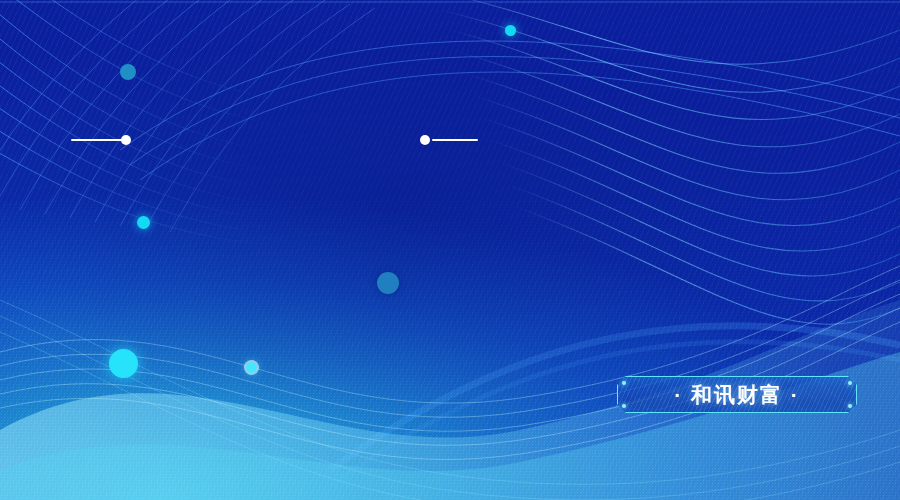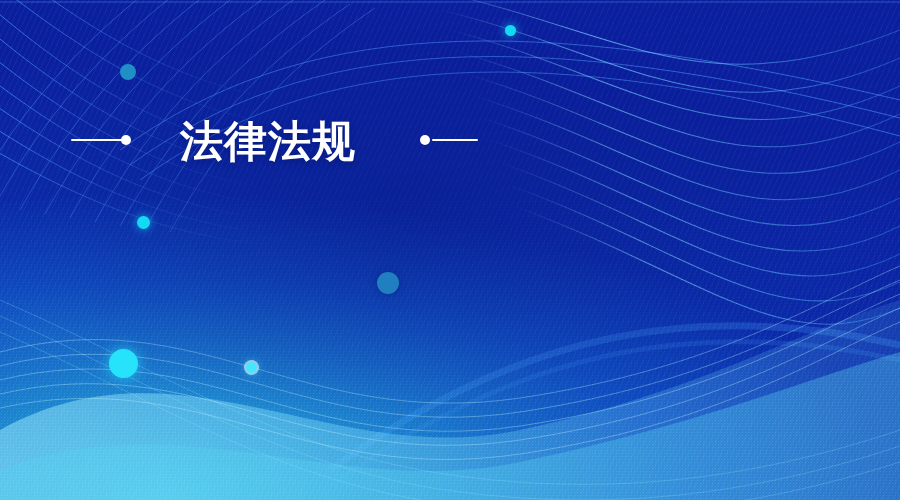--- a/index.html
+++ b/index.html
@@ -215,18 +215,26 @@
   <span class="dot cyan" id="dot-c"></span>
   <span class="dot teal" id="dot-d"></span>
   <span class="dot cyan" id="dot-e"></span>
   <span class="dot ring" id="dot-f"></span>
 
   <div class="eyebrow">
     <span class="rule left"></span>
     <span class="rule-dot left"></span>
     <span class="rule right"></span>
     <span class="rule-dot right"></span>
-    <span class="eyebrow-text">法律法规</span>
   </div>
 
 
+  <div class="badge">
+    <span class="badge-shape"></span>
+    <span class="badge-stripes"></span>
+    <span class="badge-corner bc-tl"></span>
+    <span class="badge-corner bc-bl"></span>
+    <span class="badge-corner bc-tr"></span>
+    <span class="badge-corner bc-br"></span>
+    <span class="badge-text">· 和讯财富 ·</span>
+  </div>
 
 </div>
 
 </body></html>

